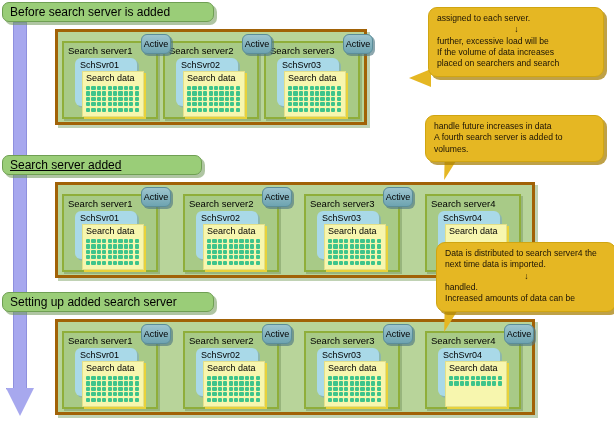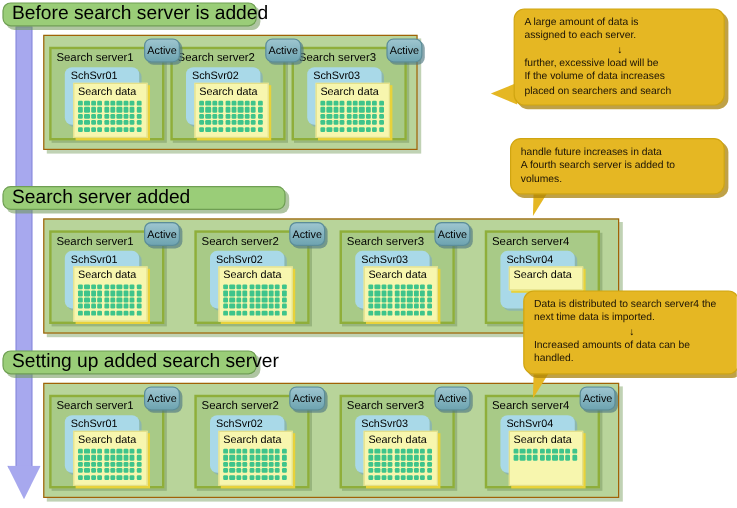--- a/index.html
+++ b/index.html
@@ -29,33 +29,34 @@
   
   .banner {
     position:absolute;
     height:20px;
     background:#9acd78;
     border:1px solid #6f9f53;
     border-radius:7px;
     box-shadow:3px 3px 0 rgba(110,150,85,0.55);
     display:flex; align-items:center;
     padding-left:7px;
-    font-size:16px;
+    font-size:12px;
     color:#000;
     white-space:nowrap;
     z-index:6;
   }
 
   
   .group {
     position:absolute;
     background:#b8d49a;
-    border:1px solid #a16207;
+    border:3px solid #a16207;
     box-shadow:3px 3px 0 rgba(130,165,105,0.5);
     z-index:2;
+    margin-left:19px;
   }
 
   
   .server {
     position:absolute;
     top:9px;
     width:96px;
     height:78px;
     background:#a8ca87;
     border:2px solid #8fae3a;
@@ -355,21 +356,21 @@
             <i></i>
             <i></i>
           </div>
       </div>
     </div>
     <div class="badge" style="left:285px; top:2px;">
       <span>Active</span>
     </div>
   </div>
 
-  <div class="banner" style="left:2px; top:155px; width:236px;">
+  <div class="banner" style="left:2px; top:155px; width:200px;text-decoration:underline;">
     <span>Search server added</span>
   </div>
 
   <div class="group" style="left:36px; top:182px; width:480px; height:96px;">
     <div class="server" style="left:4px;">
       <div class="server-title">Search server1</div>
       <div class="node">
         <div class="node-label">SchSvr01</div>
       </div>
       <div class="data-box">
@@ -805,37 +806,36 @@
           </div>
       </div>
     </div>
     <div class="badge" style="left:446px; top:2px;">
       <span>Active</span>
     </div>
   </div>
 
   <div class="tail tail-left" style="left:409px; top:69px;"></div>
   <div class="callout" style="left:428px; top:7px; width:176px;">
-    <div class="line">A large amount of data is</div>
     <div class="line">assigned to each server.</div>
     <div class="line arrowline">↓</div>
     <div class="line">further, excessive load will be</div>
     <div class="line">If the volume of data increases</div>
     <div class="line">placed on searchers and search</div>
   </div>
 
   <div class="tail tail-down-skew" style="left:440px; top:150px;"></div>
   <div class="callout" style="left:425px; top:115px; width:179px;">
     <div class="line">handle future increases in data</div>
     <div class="line">A fourth search server is added to</div>
     <div class="line">volumes.</div>
   </div>
 
   <div class="tail tail-down-skew" style="left:440px; top:302px;"></div>
   <div class="callout" style="left:436px; top:242px; width:180px;">
     <div class="line">Data is distributed to search server4 the</div>
     <div class="line">next time data is imported.</div>
     <div class="line arrowline">↓</div>
+    <div class="line">handled.</div>
     <div class="line">Increased amounts of data can be</div>
-    <div class="line">handled.</div>
   </div>
 
 </div>
 
 </body></html>

